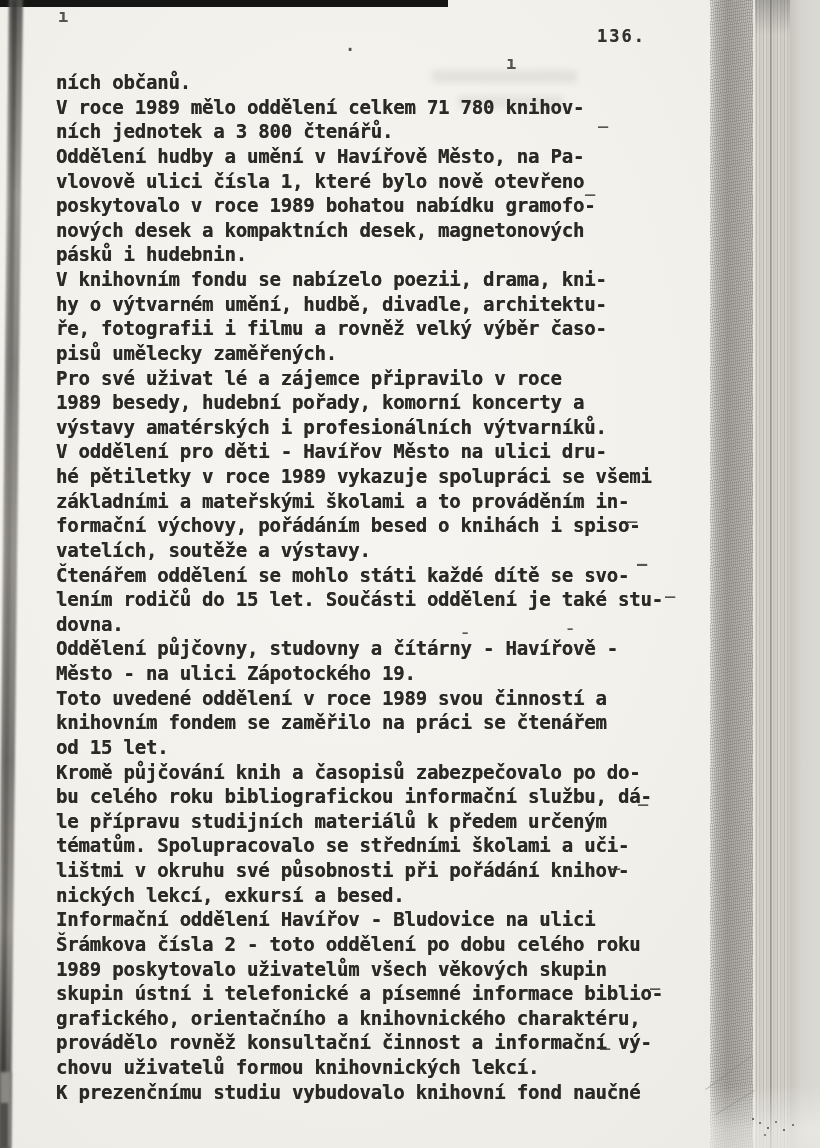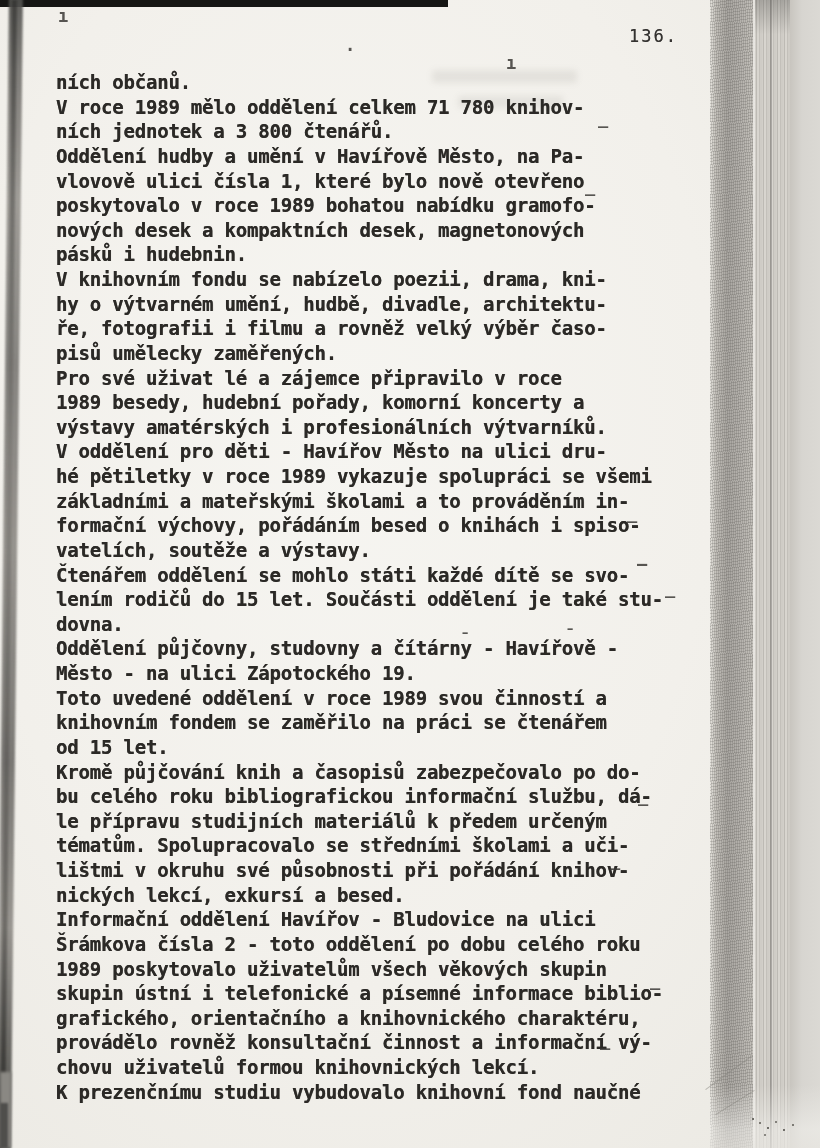--- a/index.html
+++ b/index.html
@@ -52,23 +52,22 @@
     background:linear-gradient(90deg,#c8c5bf 0%,#d7d5d0 40%,#dbd9d4 100%);
   }
   .band-bottom-fade{position:absolute;left:710px;top:1085px;width:110px;height:63px;
     background:linear-gradient(180deg,rgba(243,242,238,0) 0%,rgba(243,242,238,.55) 70%,rgba(235,233,228,.7) 100%);}
   .scratch{position:absolute;height:1px;background:#85837d;opacity:.5;}
   .specks{position:absolute;width:2px;height:2px;background:#6f6d68;
     box-shadow:7px 4px 0 #7c7a74,15px 9px 0 #6f6d68,23px 3px 0 #83817b,31px 11px 0 #6f6d68,40px 6px 0 #7c7a74,12px 16px 0 #8a8882;}
   
   .page-number{
     position:absolute;left:597px;top:26px;
-    font-size:17px;font-weight:400;letter-spacing:2px;color:#343230;
+    font-size:17px;font-weight:700;letter-spacing:2px;color:#343230;
     text-shadow:0 0 .6px rgba(52,50,48,.7);
-    margin-left:32px;
   }
   
   .textcol{
     position:absolute;left:56px;top:70px;width:690px;
     font-size:19px;line-height:24.63px;font-weight:700;letter-spacing:-0.2px;
     color:#2b2926;white-space:pre;
     text-shadow:0 0 .6px rgba(43,41,38,.7), .4px .4px 0 rgba(43,41,38,.22);
   }
   .line{height:24.63px;}
   

